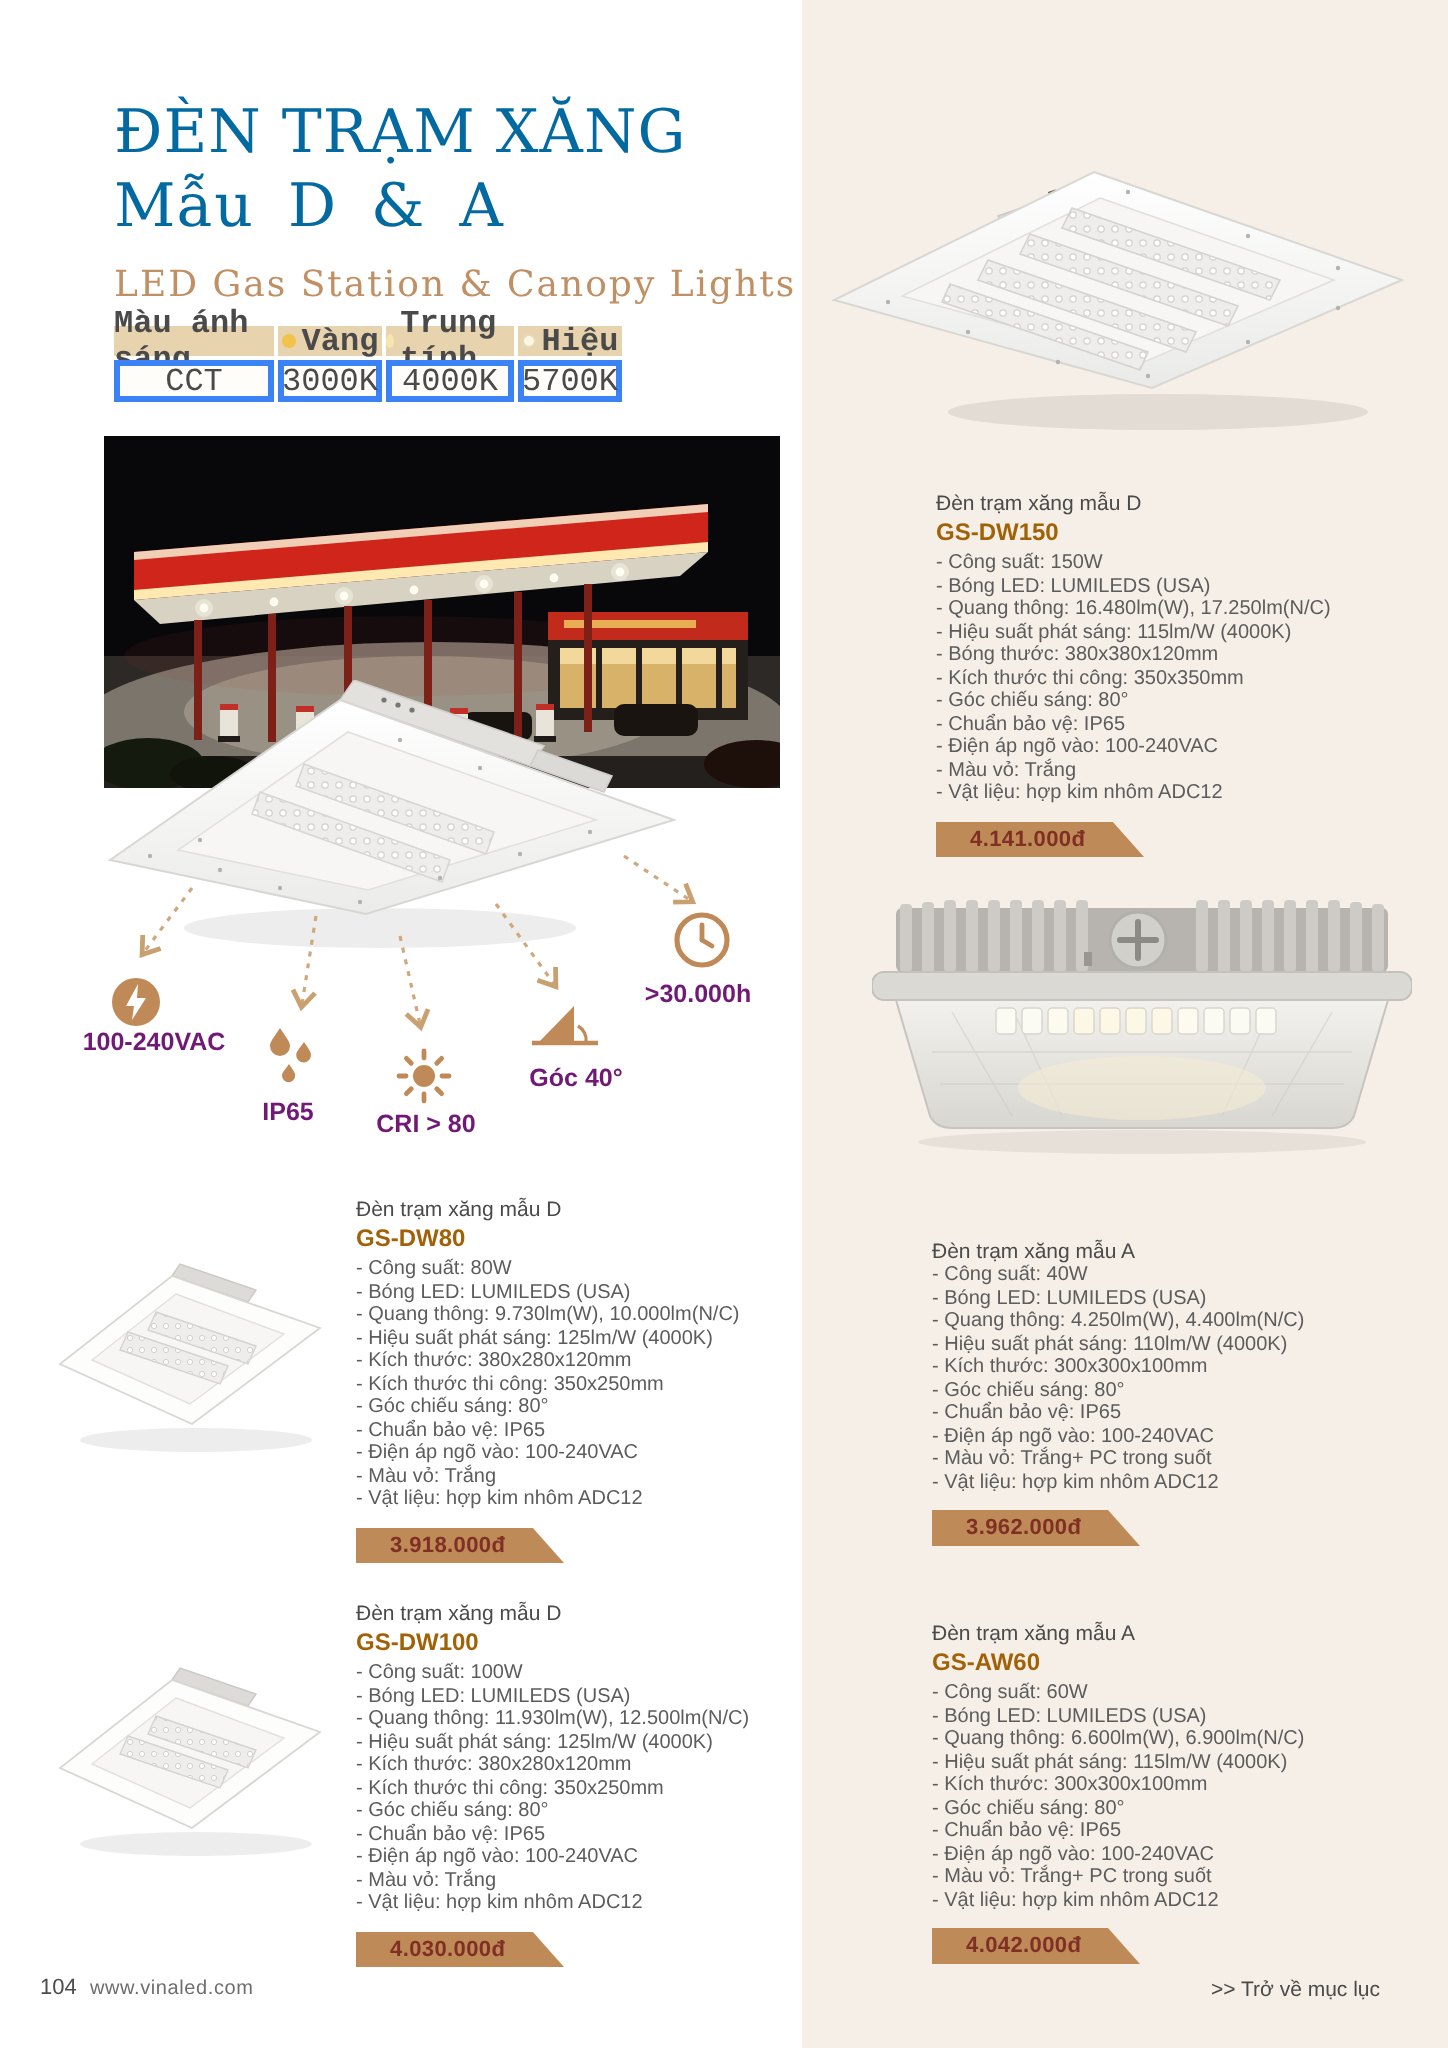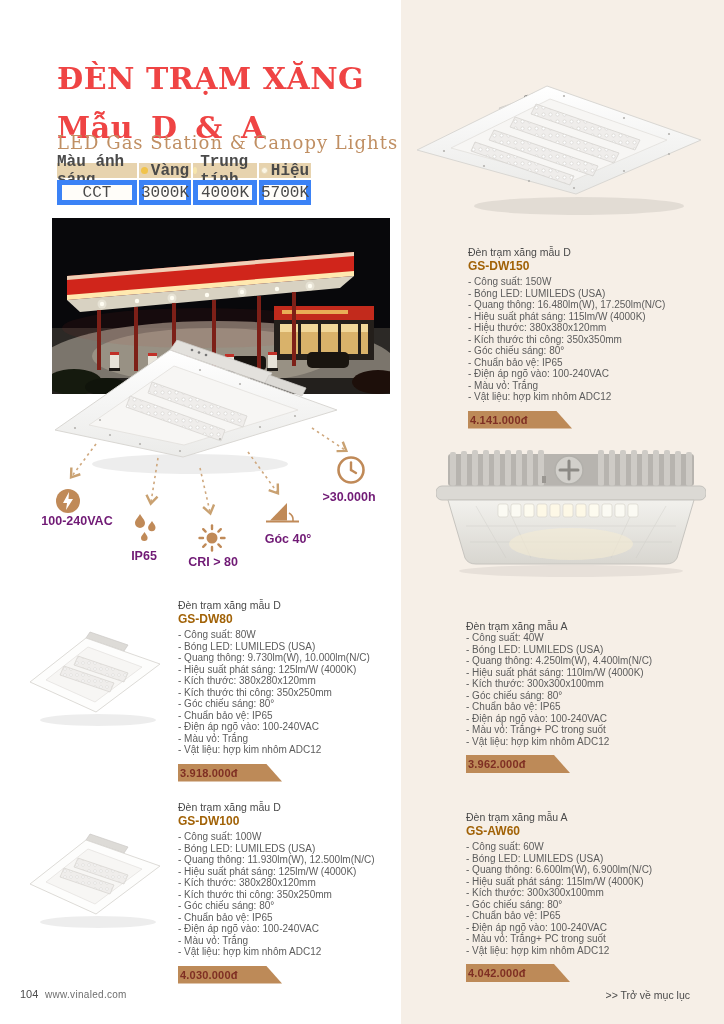--- a/index.html
+++ b/index.html
@@ -3,49 +3,49 @@
 <meta charset="utf-8">
 <style>
   html,body{margin:0;padding:0;background:#e9e9e9;}
   .page{position:relative;width:724px;height:1024px;background:#ffffff;overflow:hidden;
         font-family:"Liberation Sans",sans-serif;-webkit-font-smoothing:antialiased;}
   .right-panel{position:absolute;left:401px;top:0;width:323px;height:1024px;background:#f6efe7;}
 
   
   .title-block{position:absolute;left:57px;top:48px;}
   .title-line{display:block;font-family:"DejaVu Serif","Liberation Serif",serif;
-              font-weight:700;font-size:30px;line-height:37px;color:#ef4444;letter-spacing:.5px;margin-top:12px;}
+              font-weight:400;font-size:30px;line-height:37px;color:#0369a1;letter-spacing:.5px;}
   .title-line.l2{word-spacing:7px;}
   .subtitle{position:absolute;left:57px;top:132px;font-family:"DejaVu Serif","Liberation Serif",serif;
             font-size:18px;color:#c08f63;letter-spacing:1px;}
 
   
   .cct-table{position:absolute;left:57px;top:163px;display:grid;
              grid-template-columns:80px 52px 64px 52px;gap:2px;font-size:16px;color:#4a4a4a;font-family:Liberation Mono, monospace;}
   .cct-cell{height:15px;display:flex;align-items:center;justify-content:center;gap:3px;}
   .cct-head{background:#e7d3ae;font-weight:bold;}
-  .cct-body{background:#fffdf9;border:5px solid #3b82f6;}
+  .cct-body{background:#fffdf9;border:3px solid #3b82f6;}
   .dot{width:7px;height:7px;border-radius:50%;display:inline-block;}
   .dot-warm{background:#f1c34b;}
   .dot-neutral{background:#f6e5ad;}
   .dot-white{background:#fbf5e4;border:1px solid #e6d9ba;box-sizing:border-box;}
 
   .abs{position:absolute;}
 
   
   .feature-label{position:absolute;font-weight:bold;color:#701a75;font-size:12.5px;text-align:center;}
 
   
   .product{position:absolute;width:240px;}
   .product .family{font-size:10.5px;line-height:12px;color:#4a4a4a;}
   .product .model{font-size:12px;line-height:14px;font-weight:bold;color:#a16207;margin:1px 0 3px;}
   .spec-line{font-size:10px;line-height:11.5px;color:#5c5c5c;}
   .price-ribbon{margin-top:8px;width:104px;height:18px;line-height:18px;background:#bd8a58;
       clip-path:polygon(0 0,calc(100% - 16px) 0,100% 100%,0 100%);
-      color:#7f2f23;font-weight:bold;font-size:11px;padding-left:2px;box-sizing:border-box;letter-spacing:.2px;}
+      color:#7f2f23;font-weight:bold;font-size:11px;padding-left:17px;box-sizing:border-box;letter-spacing:.2px;}
 
   
   .footer-num{position:absolute;left:20px;top:988px;font-size:11px;color:#4d4d4d;}
   .footer-site{position:absolute;left:45px;top:989px;font-size:10px;color:#6e6e6e;letter-spacing:.3px;}
   .footer-back{position:absolute;right:34px;top:989px;font-size:10.5px;color:#4a4a4a;}
 </style>
 </head>
 <body>
 
 <div class="page">
@@ -377,21 +377,21 @@
   </svg>
 
   <section class="product" style="left:468px;top:246px;">
     <div class="family">Đèn trạm xăng mẫu D</div>
     <div class="model">GS-DW150</div>
     <div class="specs">
         <div class="spec-line">- Công suất: 150W</div>
         <div class="spec-line">- Bóng LED: LUMILEDS (USA)</div>
         <div class="spec-line">- Quang thông: 16.480lm(W), 17.250lm(N/C)</div>
         <div class="spec-line">- Hiệu suất phát sáng: 115lm/W (4000K)</div>
-        <div class="spec-line">- Hiệu thước: 380x380x120mm</div>
+        <div class="spec-line">- Bóng thước: 380x380x120mm</div>
         <div class="spec-line">- Kích thước thi công: 350x350mm</div>
         <div class="spec-line">- Góc chiếu sáng: 80°</div>
         <div class="spec-line">- Chuẩn bảo vệ: IP65</div>
         <div class="spec-line">- Điện áp ngõ vào: 100-240VAC</div>
         <div class="spec-line">- Màu vỏ: Trắng</div>
         <div class="spec-line">- Vật liệu: hợp kim nhôm ADC12</div>
       </div>
     <div class="price-ribbon">4.141.000đ</div>
   </section>
 

